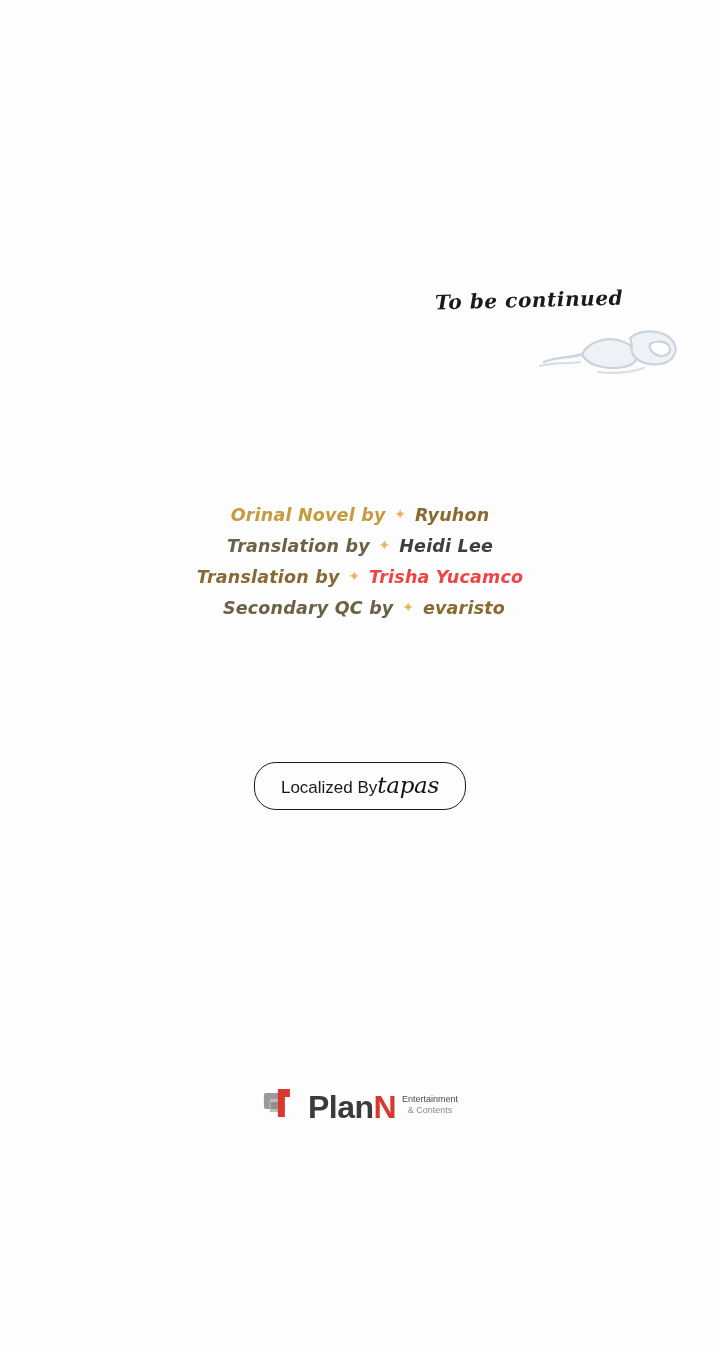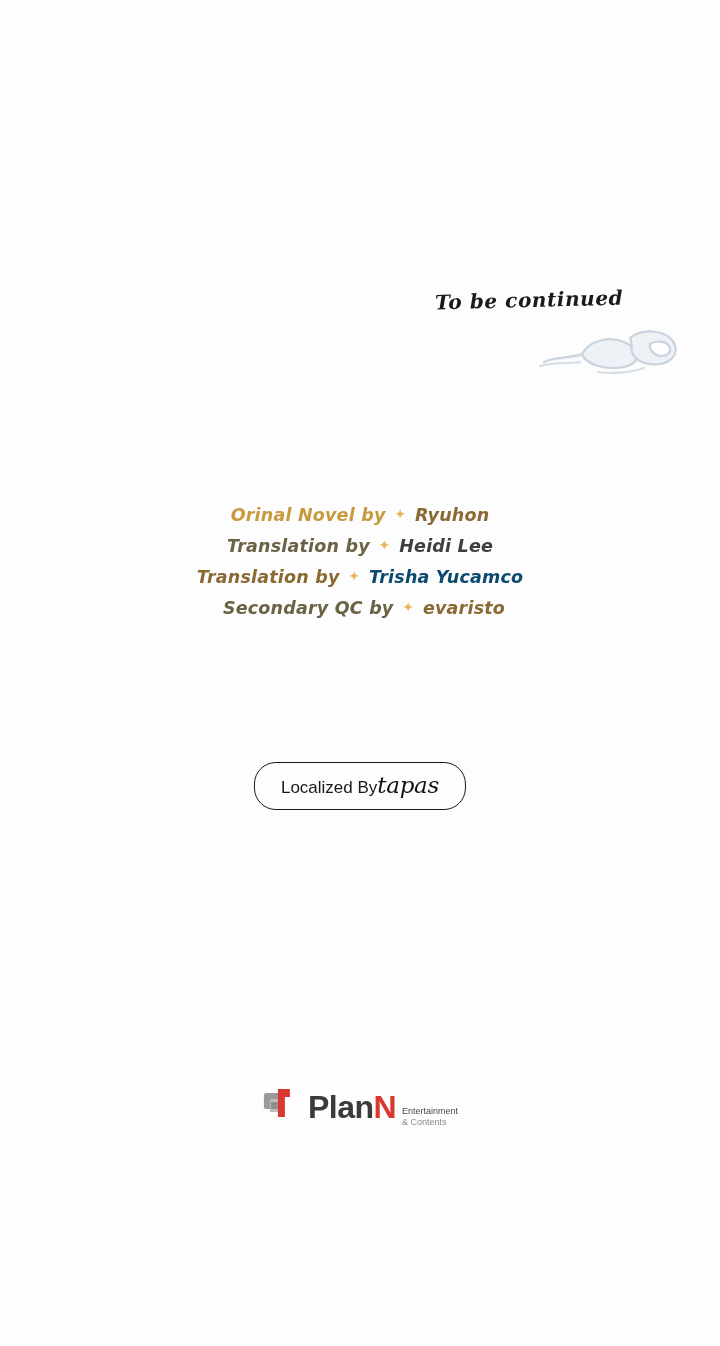--- a/index.html
+++ b/index.html
@@ -82,21 +82,21 @@
     font-style: italic;
   }
   .credit-line.c1 .role { color: #c79a3e; }
   .credit-line.c1 .name { color: #8a6a33; }
   .credit-line.c2 .role { color: #8a6a33; }
   .credit-line.c3 .role { color: #4a4a4a; }
   .credit-line.c3 .name { color: #8a6a33; }
   .credit-line.c4 .role { color: #6b6246; text-align: right; }
   .credit-line.c4 .name { color: #3f3f3f; }
   .credit-line.c5 .role { color: #8a6a33; }
-  .credit-line.c5 .name { color: #0c4a6e; text-align: center; }
+  .credit-line.c5 .name { color: #ef4444; text-align: center; }
   .credit-line.c6 .role { color: #4a4a4a; }
   .credit-line.c6 .name { color: #8a6a33; }
   .credit-line.c7 .role { color: #6b6246; margin-left: 8px; }
   .credit-line.c7 .name { color: #8a6a33; }
 
   
   .localized {
     position: absolute;
     top: 762px;
     left: 50%;
@@ -149,23 +149,23 @@
     top: 2px;
   }
   .plann-word .n2 { color: #d7392f; }
   .plann-sub {
     font-family: "Liberation Sans", sans-serif;
     font-size: 9px;
     line-height: 11px;
     color: #4a4a4a;
     margin-left: 4px;
     position: relative;
-    top: 12px;
-  }
-  .plann-sub .amp { color: #8a8a8a; }
+    top: 0;
+  }
+  .plann-sub .amp { color: #8a8a8a; text-align: center; }
 </style>
 </head>
 <body>
 
 <div class="page">
 
   <div class="tbc-wrap">
     <div class="tbc-text">To be continued</div>
     <svg class="cloud-svg" width="150" height="70" viewBox="0 0 150 70">
       <g fill="none" stroke="#c9d3dd" stroke-width="2.2" stroke-linecap="round">

